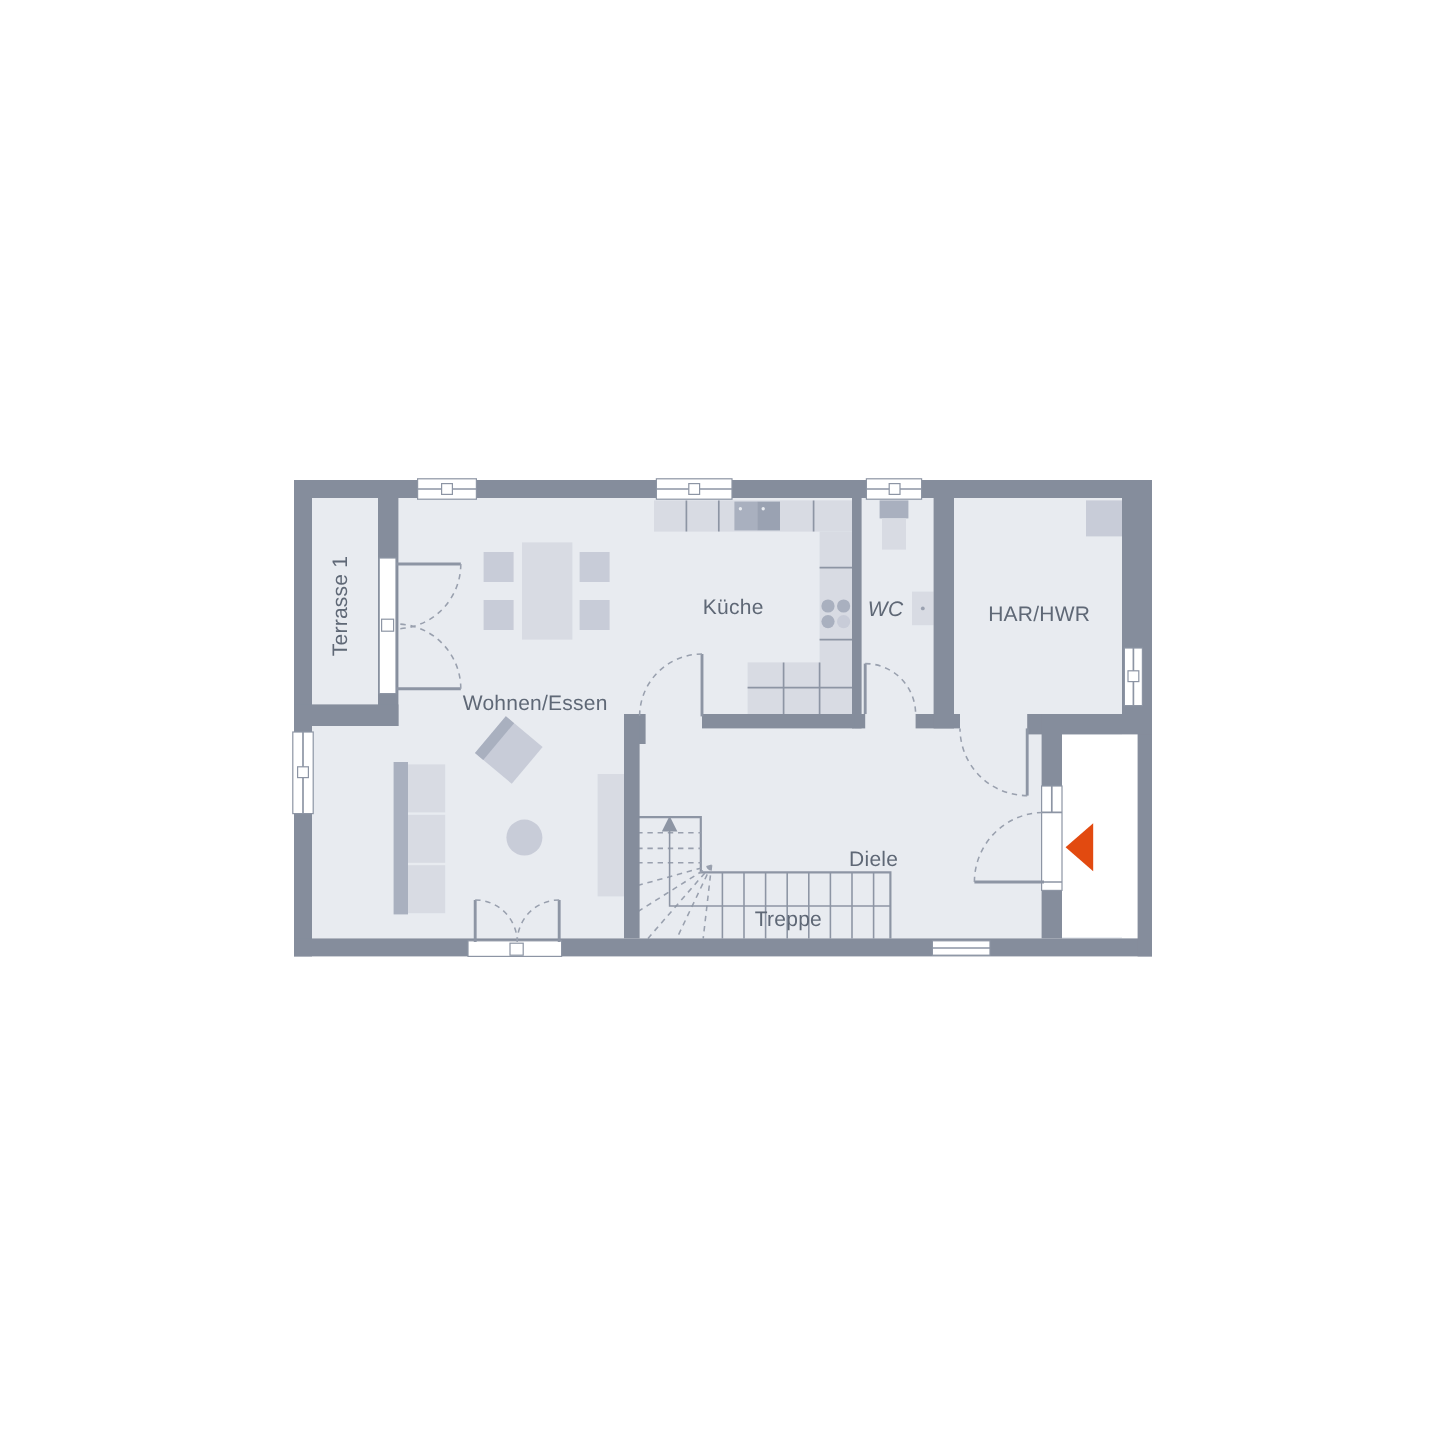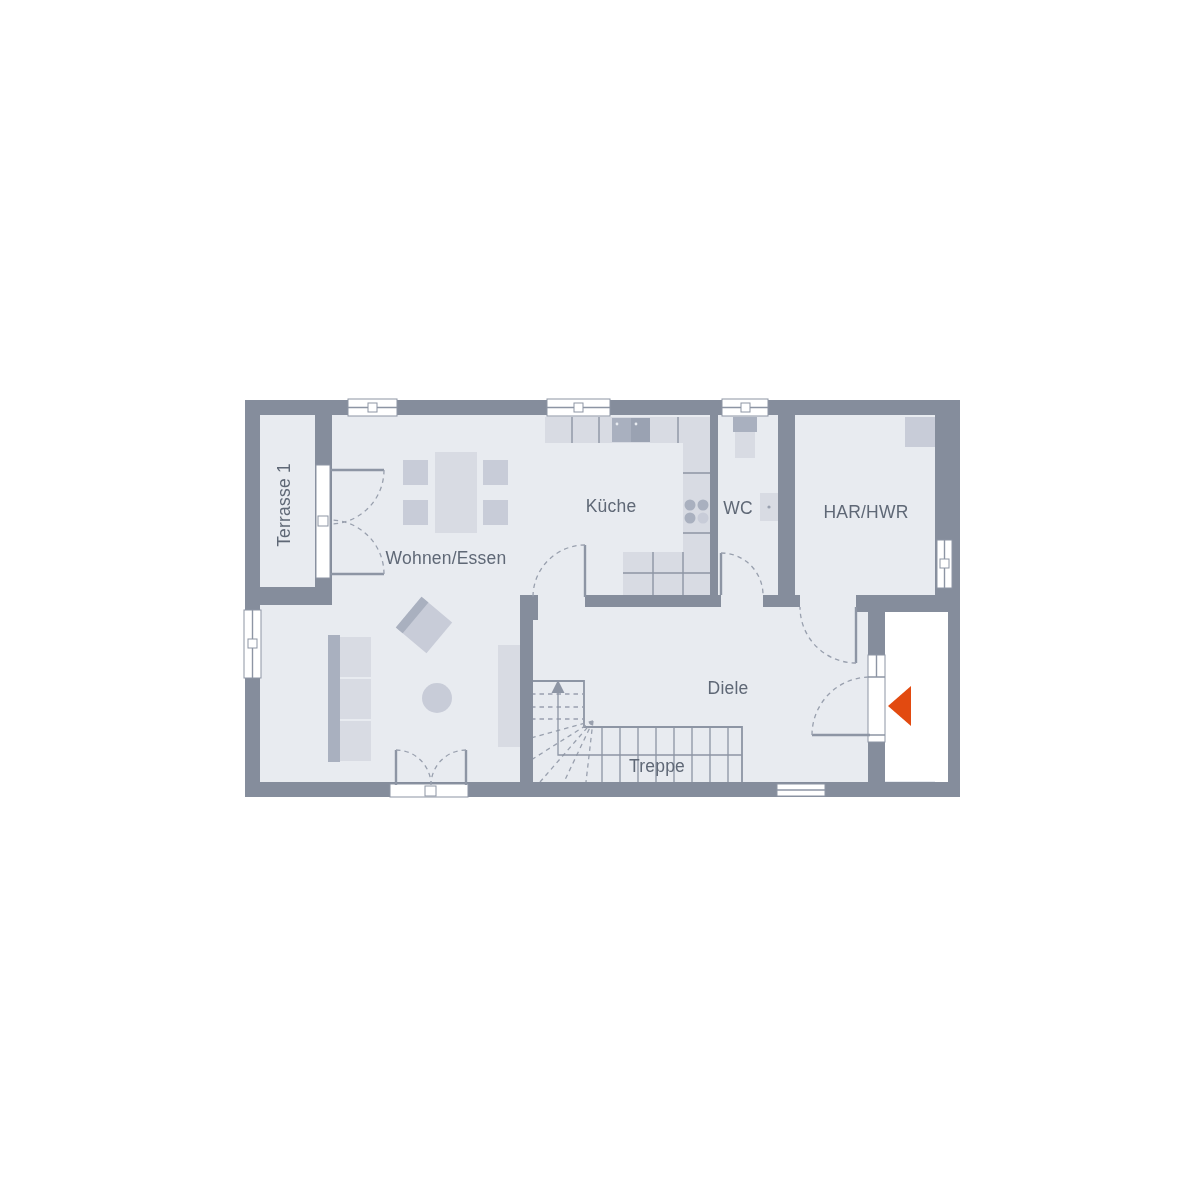--- a/index.html
+++ b/index.html
@@ -197,20 +197,20 @@
       <path class="ln" d="M868,677 H885 M876.5,655 V677 M868,735 H885" stroke-width="1"></path>
       <path class="leaf" d="M870,735 H812"></path>
       <path class="dash" d="M812,735 A58,58 0 0 1 870,677"></path>
     </g>
   </g>
 
   <polygon class="accent" points="888,706 911,686 911,726"></polygon>
 </svg>
 
 <div class="room-label vertical" style="left:284px;top:505px;">Terrasse 1</div>
-<div class="room-label" style="left:446px;top:558px;">Wohnen/Essen</div>
+<div class="room-label" style="left:446px;top:586px;">Wohnen/Essen</div>
 <div class="room-label" style="left:611px;top:494px;margin-top:12px;">Küche</div>
-<div class="room-label" style="left:738px;top:508px;">WC</div>
+<div class="room-label" style="left:738px;top:508px;font-style:italic;">WC</div>
 <div class="room-label" style="left:866px;top:512px;">HAR/HWR</div>
-<div class="room-label" style="left:728px;top:688px;">Diele</div>
+<div class="room-label" style="left:728px;top:716px;">Diele</div>
 <div class="room-label" style="left:657px;top:742px;margin-top:24px;">Treppe</div>
 
 </div>
 
 </body></html>

